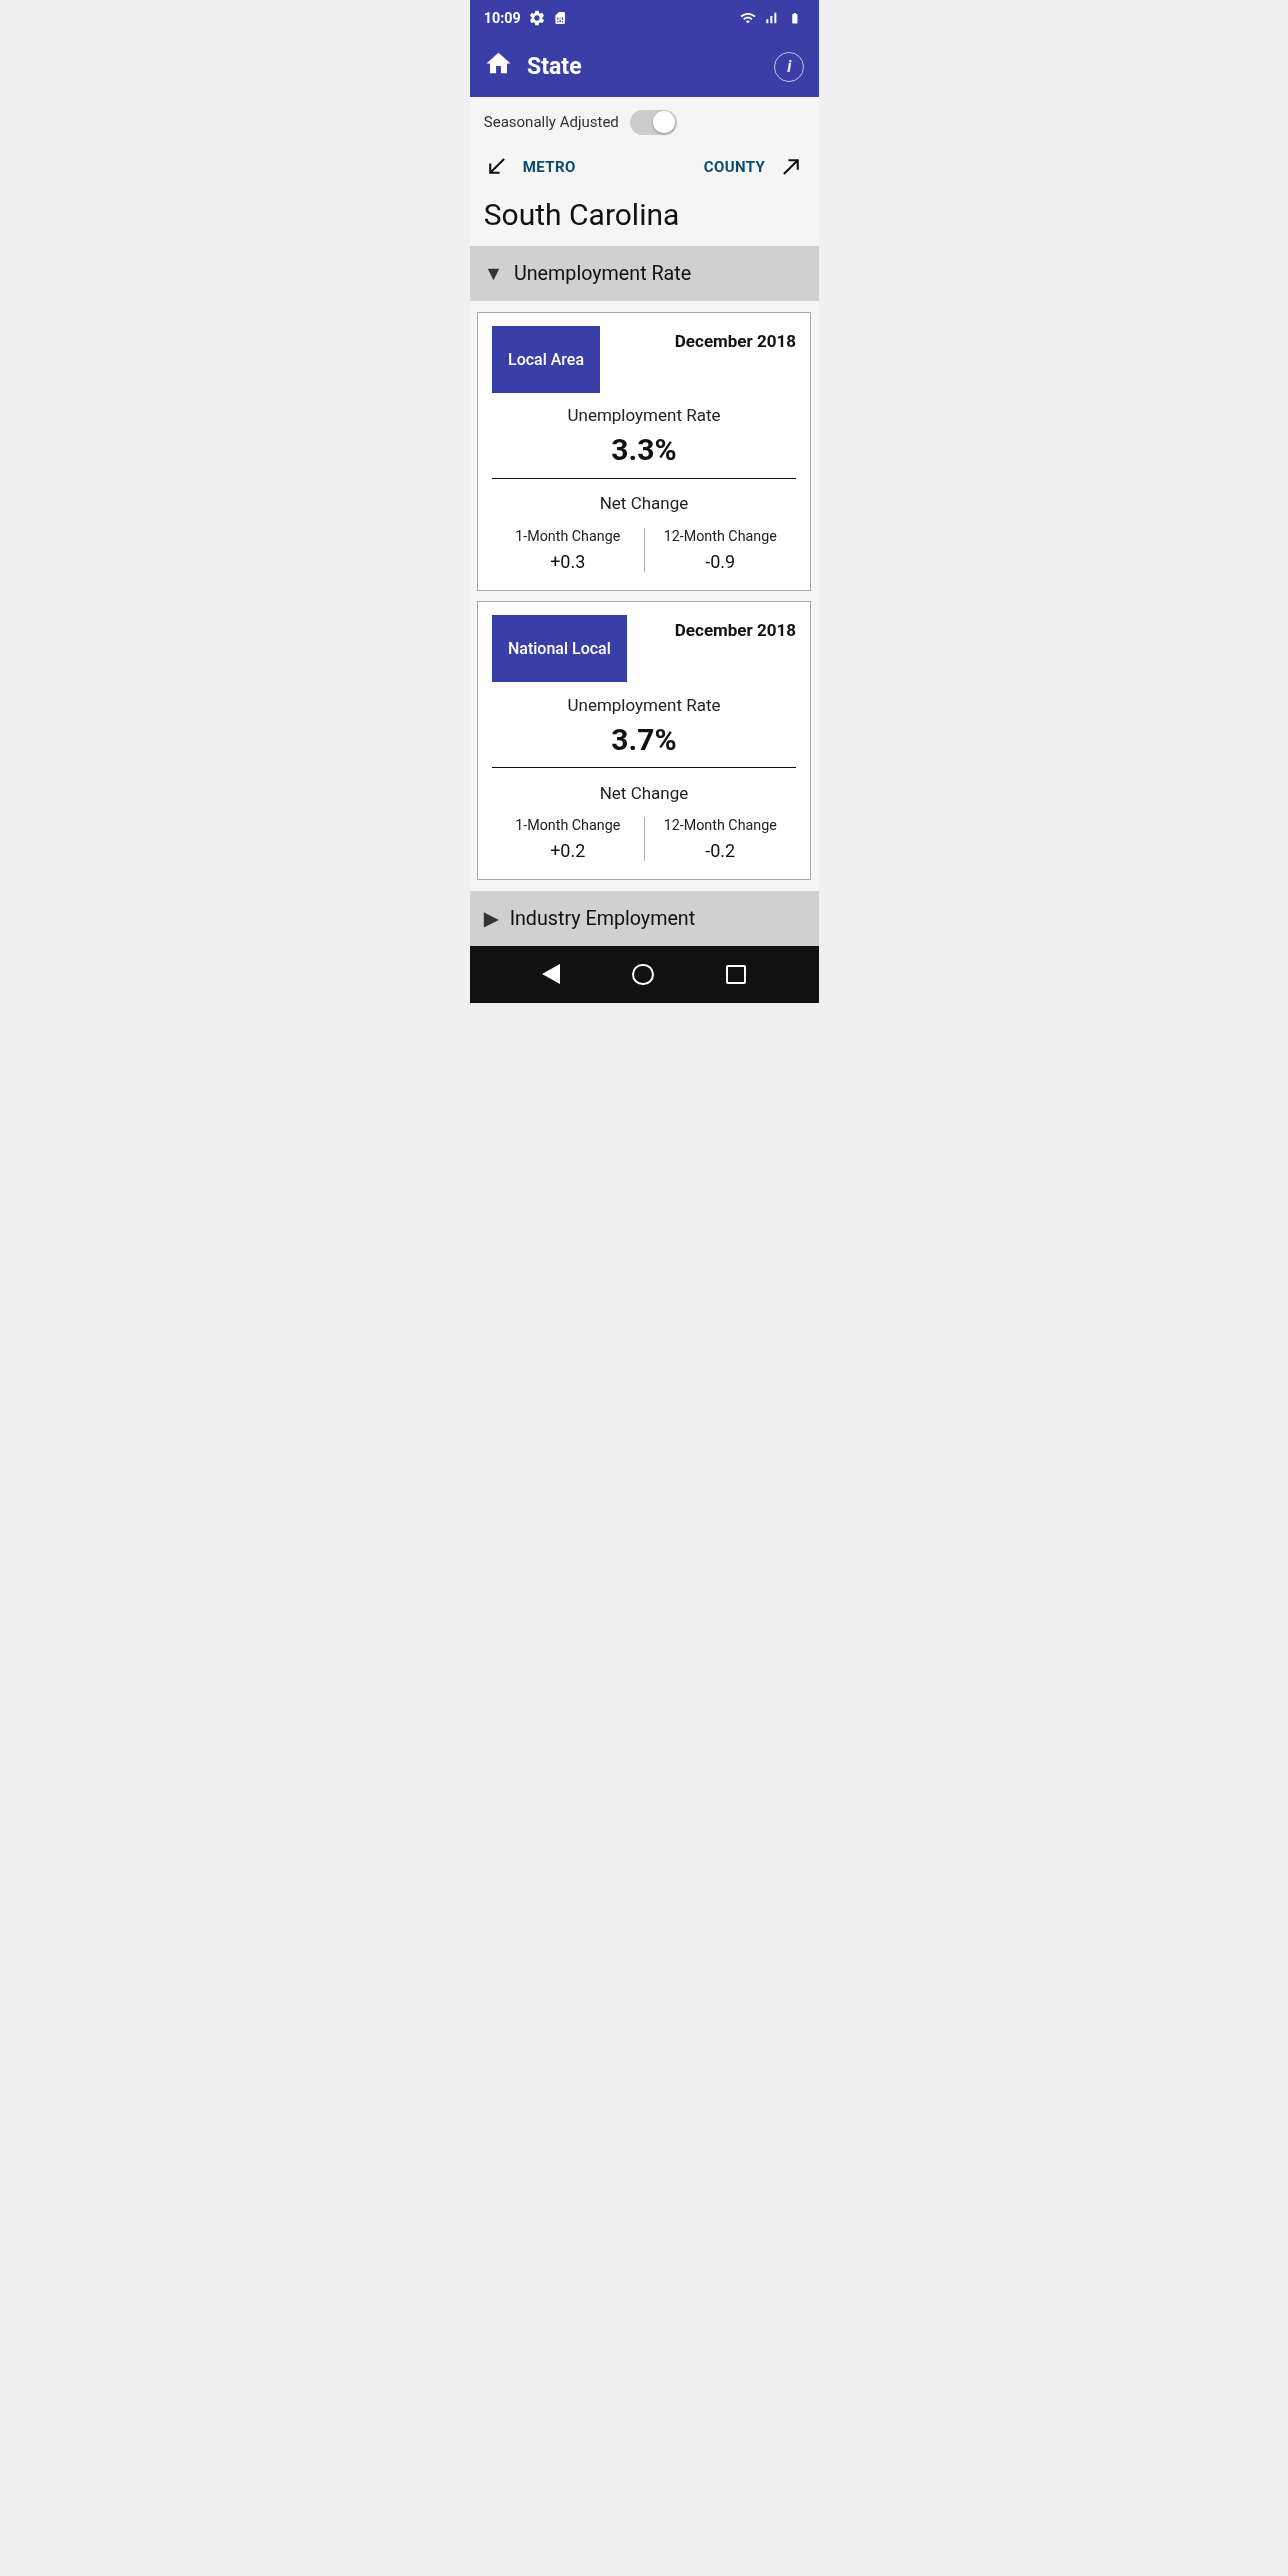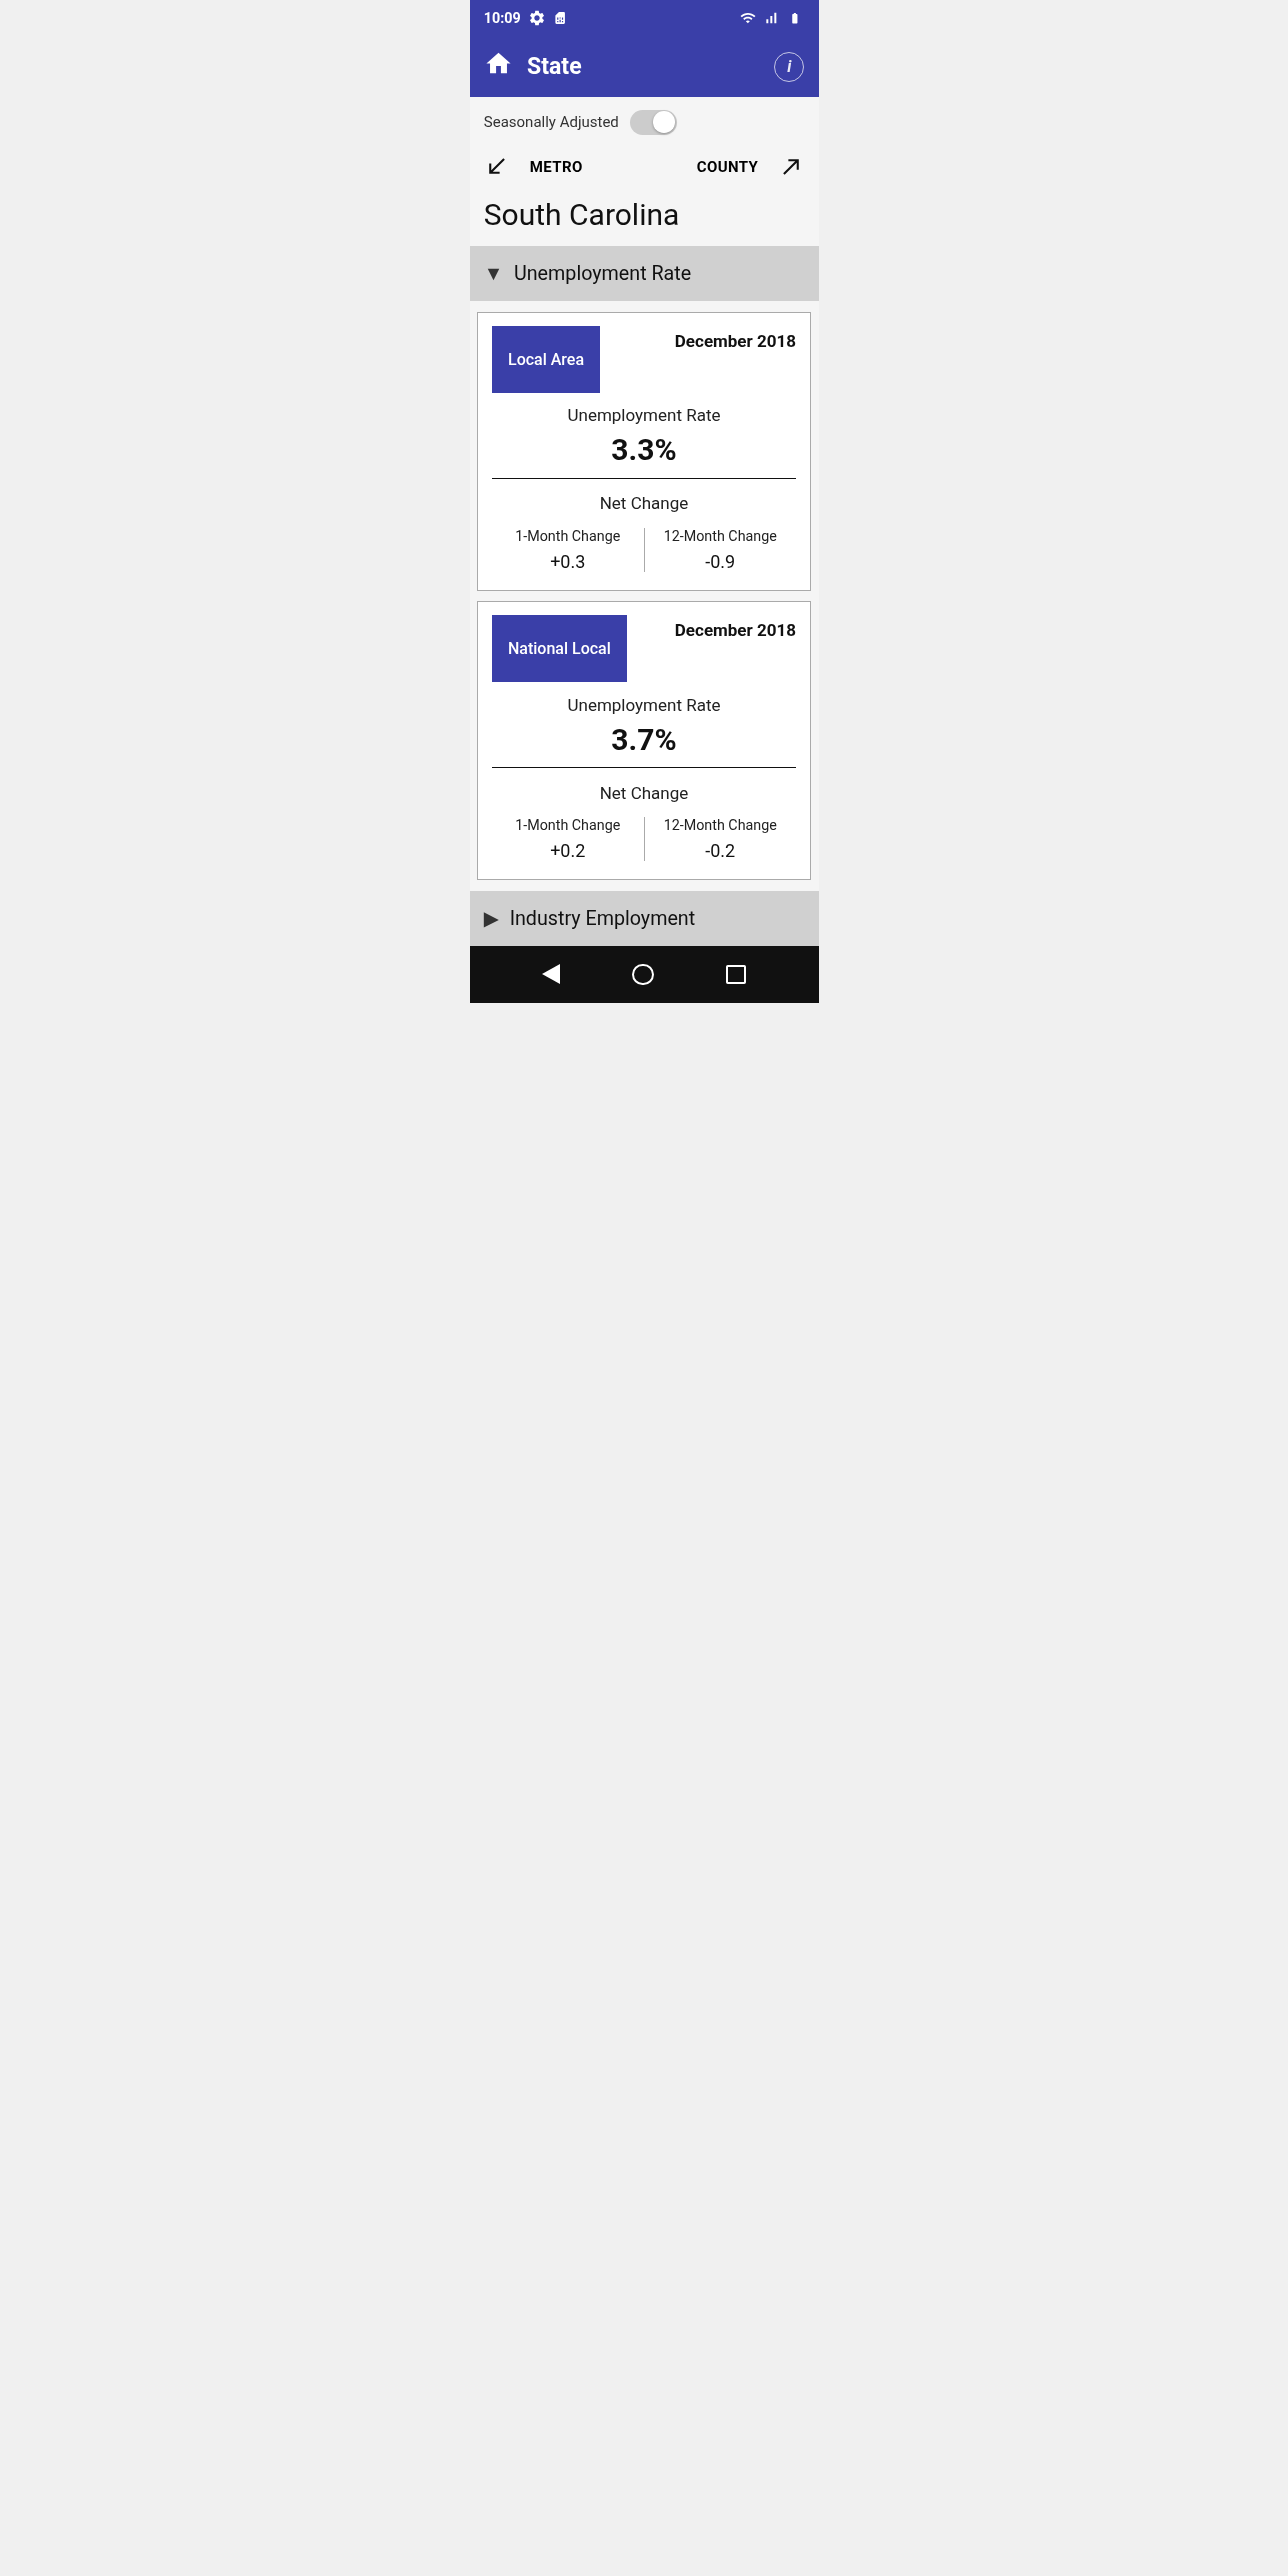--- a/index.html
+++ b/index.html
@@ -133,24 +133,24 @@
       display: flex;
       align-items: center;
       justify-content: space-between;
       padding: 7.2px 14.3px 10.7px;
       background-color: #f5f5f5;
     }
 
     .nav-btn {
       display: flex;
       align-items: center;
-      gap: 21px;
+      gap: 14px;
       font-size: 15px;
       font-weight: bold;
-      color: #000000;
+      color: #0c4a6e;
       letter-spacing: 0.4px;
     }
 
     
     .state-name {
       font-size: 30px;
       font-weight: 400;
       color: #111;
       padding: 7.2px 14.3px 14.3px;
       background-color: #f5f5f5;

